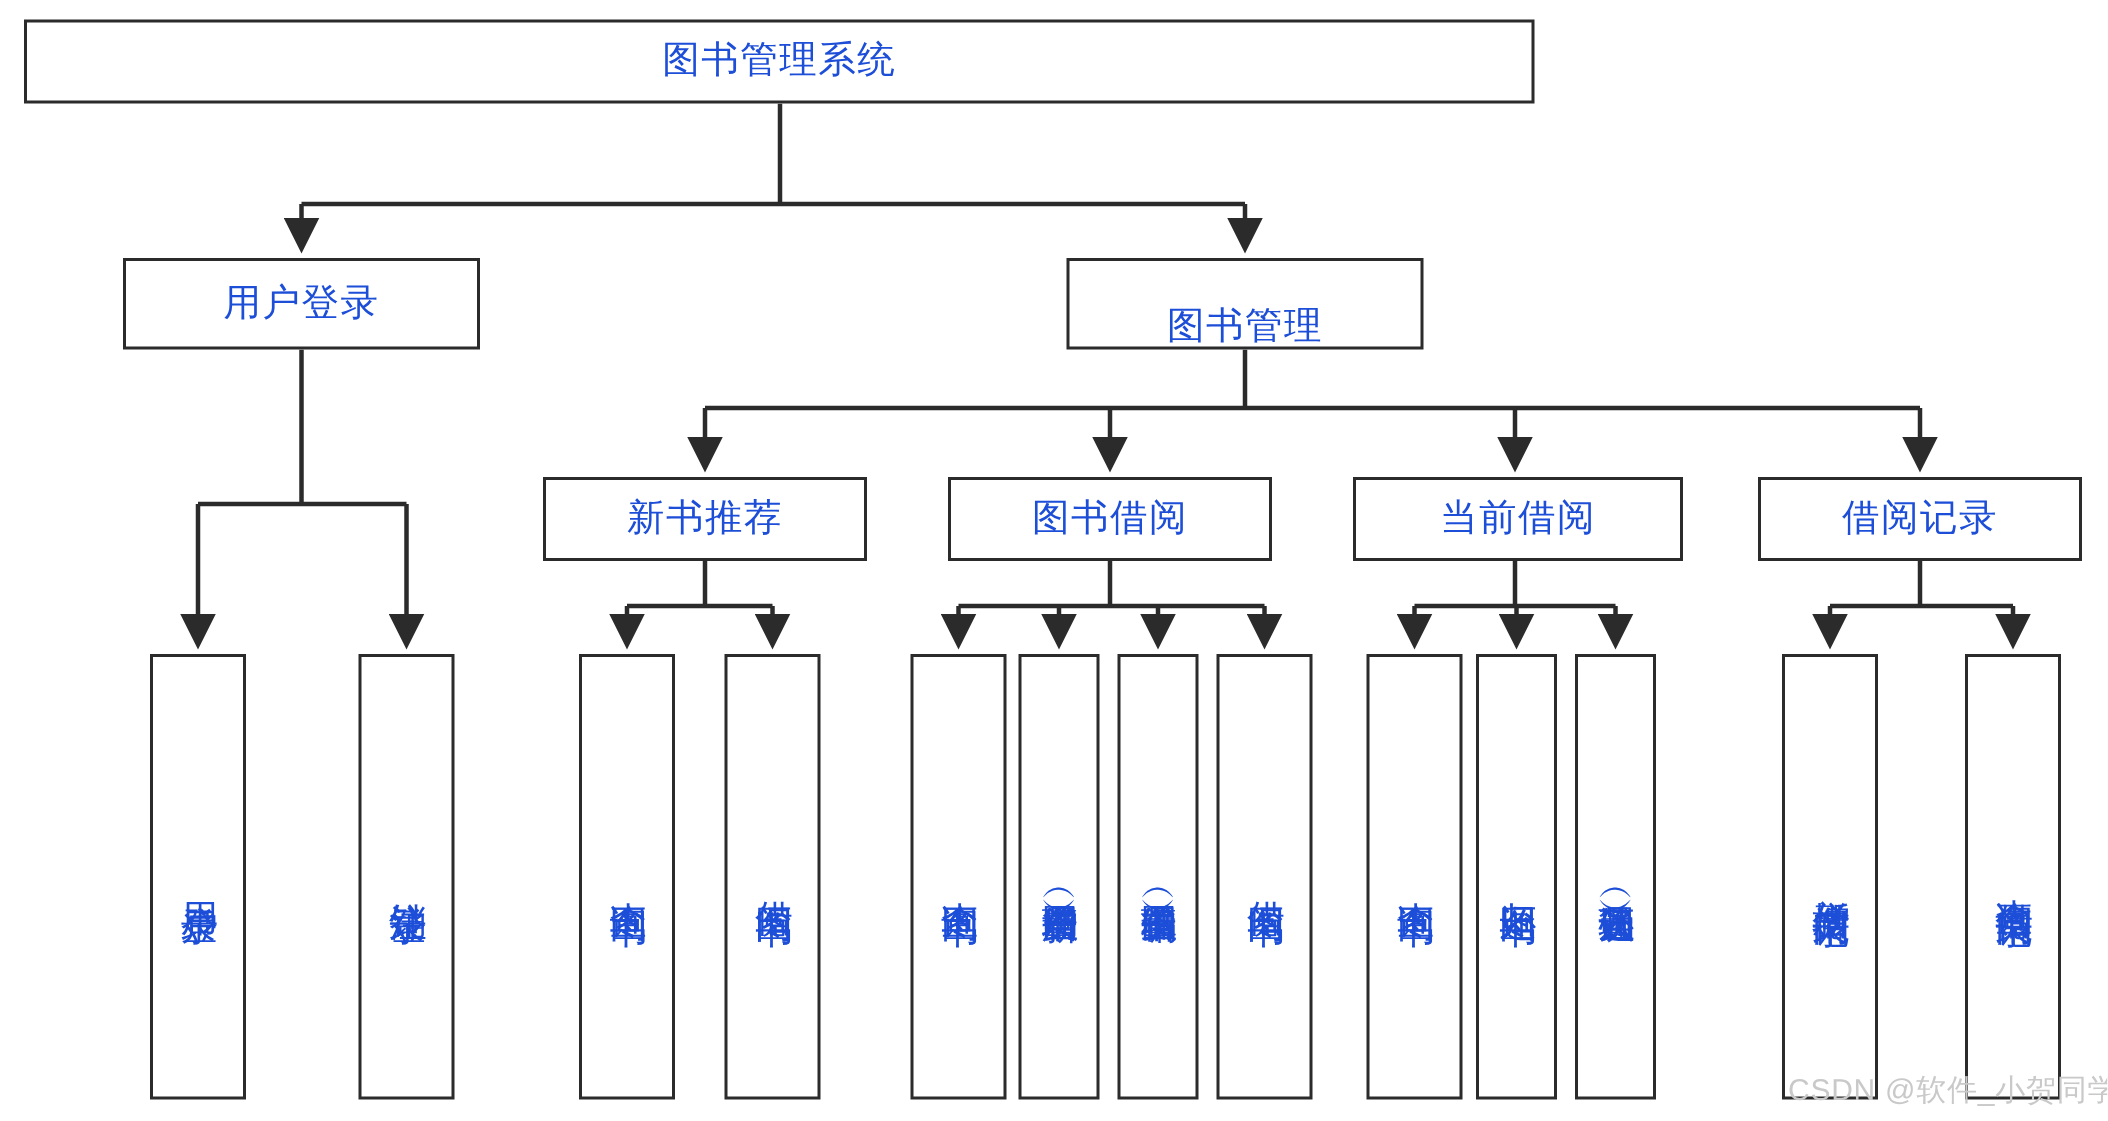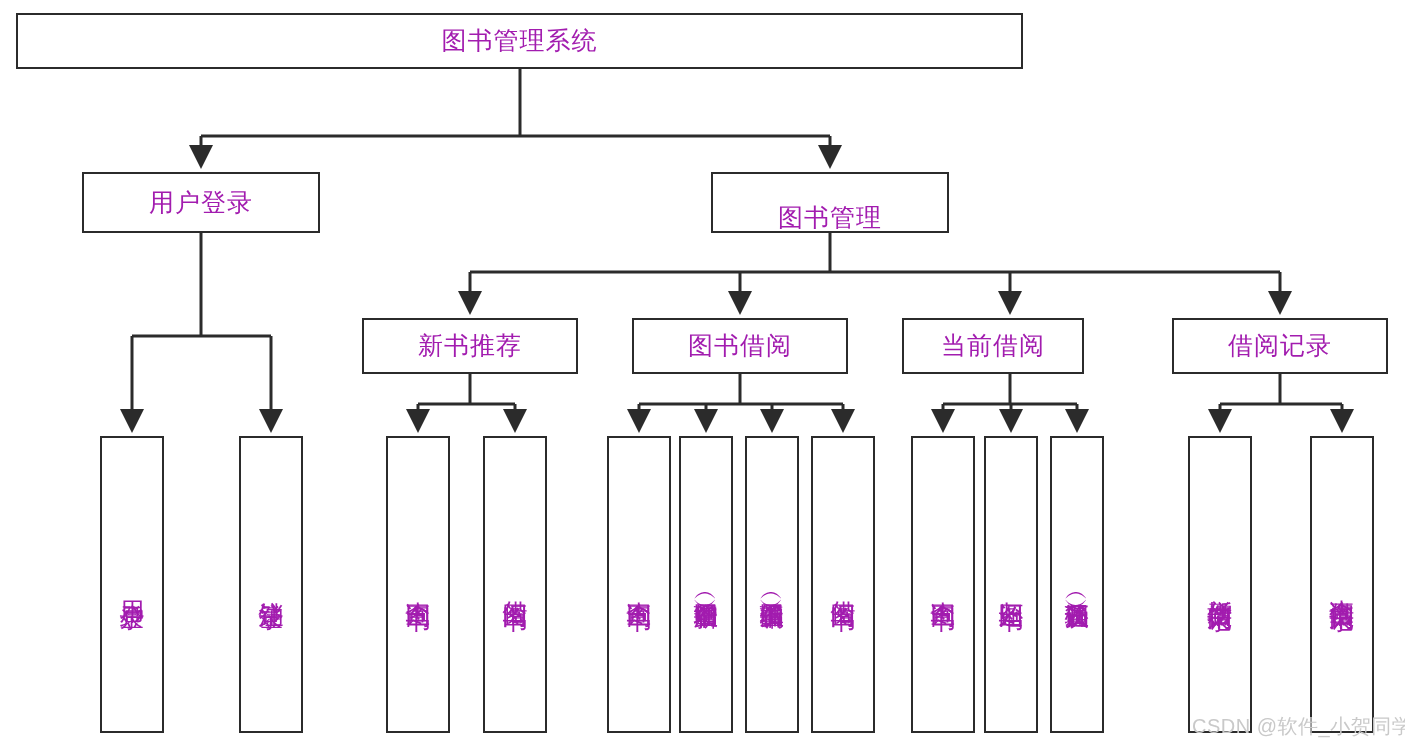--- a/index.html
+++ b/index.html
@@ -26,21 +26,21 @@
     pointer-events: none;
   }
   .node {
     position: absolute;
     box-sizing: border-box;
     background: #ffffff;
     border: 2px solid #2b2b2b;
     display: flex;
     align-items: center;
     justify-content: center;
-    color: #a21caf;
+    color: #1d4ed8;
     z-index: 2;
   }
   .node.horiz {
     font-size: 25px;
     letter-spacing: 1px;
     line-height: 1.1;
   }
   .node.vert {
     writing-mode: vertical-rl;
     text-orientation: upright;
@@ -129,21 +129,21 @@
   <div class="node horiz" style="left:711px;top:172px;width:238px;height:61px;align-items:flex-end;">
     <span>图书管理</span>
   </div>
 
   <div class="node horiz" style="left:362px;top:318px;width:216px;height:56px;">
     <span>新书推荐</span>
   </div>
   <div class="node horiz" style="left:632px;top:318px;width:216px;height:56px;">
     <span>图书借阅</span>
   </div>
-  <div class="node horiz" style="left:902px;top:318px;width:182px;height:56px;">
+  <div class="node horiz" style="left:902px;top:318px;width:220px;height:56px;">
     <span>当前借阅</span>
   </div>
   <div class="node horiz" style="left:1172px;top:318px;width:216px;height:56px;">
     <span>借阅记录</span>
   </div>
 
   <div class="node vert" style="left:100px;top:436px;width:64px;height:297px;">
     <span class="vtext">用户登录</span>
   </div>
   <div class="node vert" style="left:239px;top:436px;width:64px;height:297px;">

